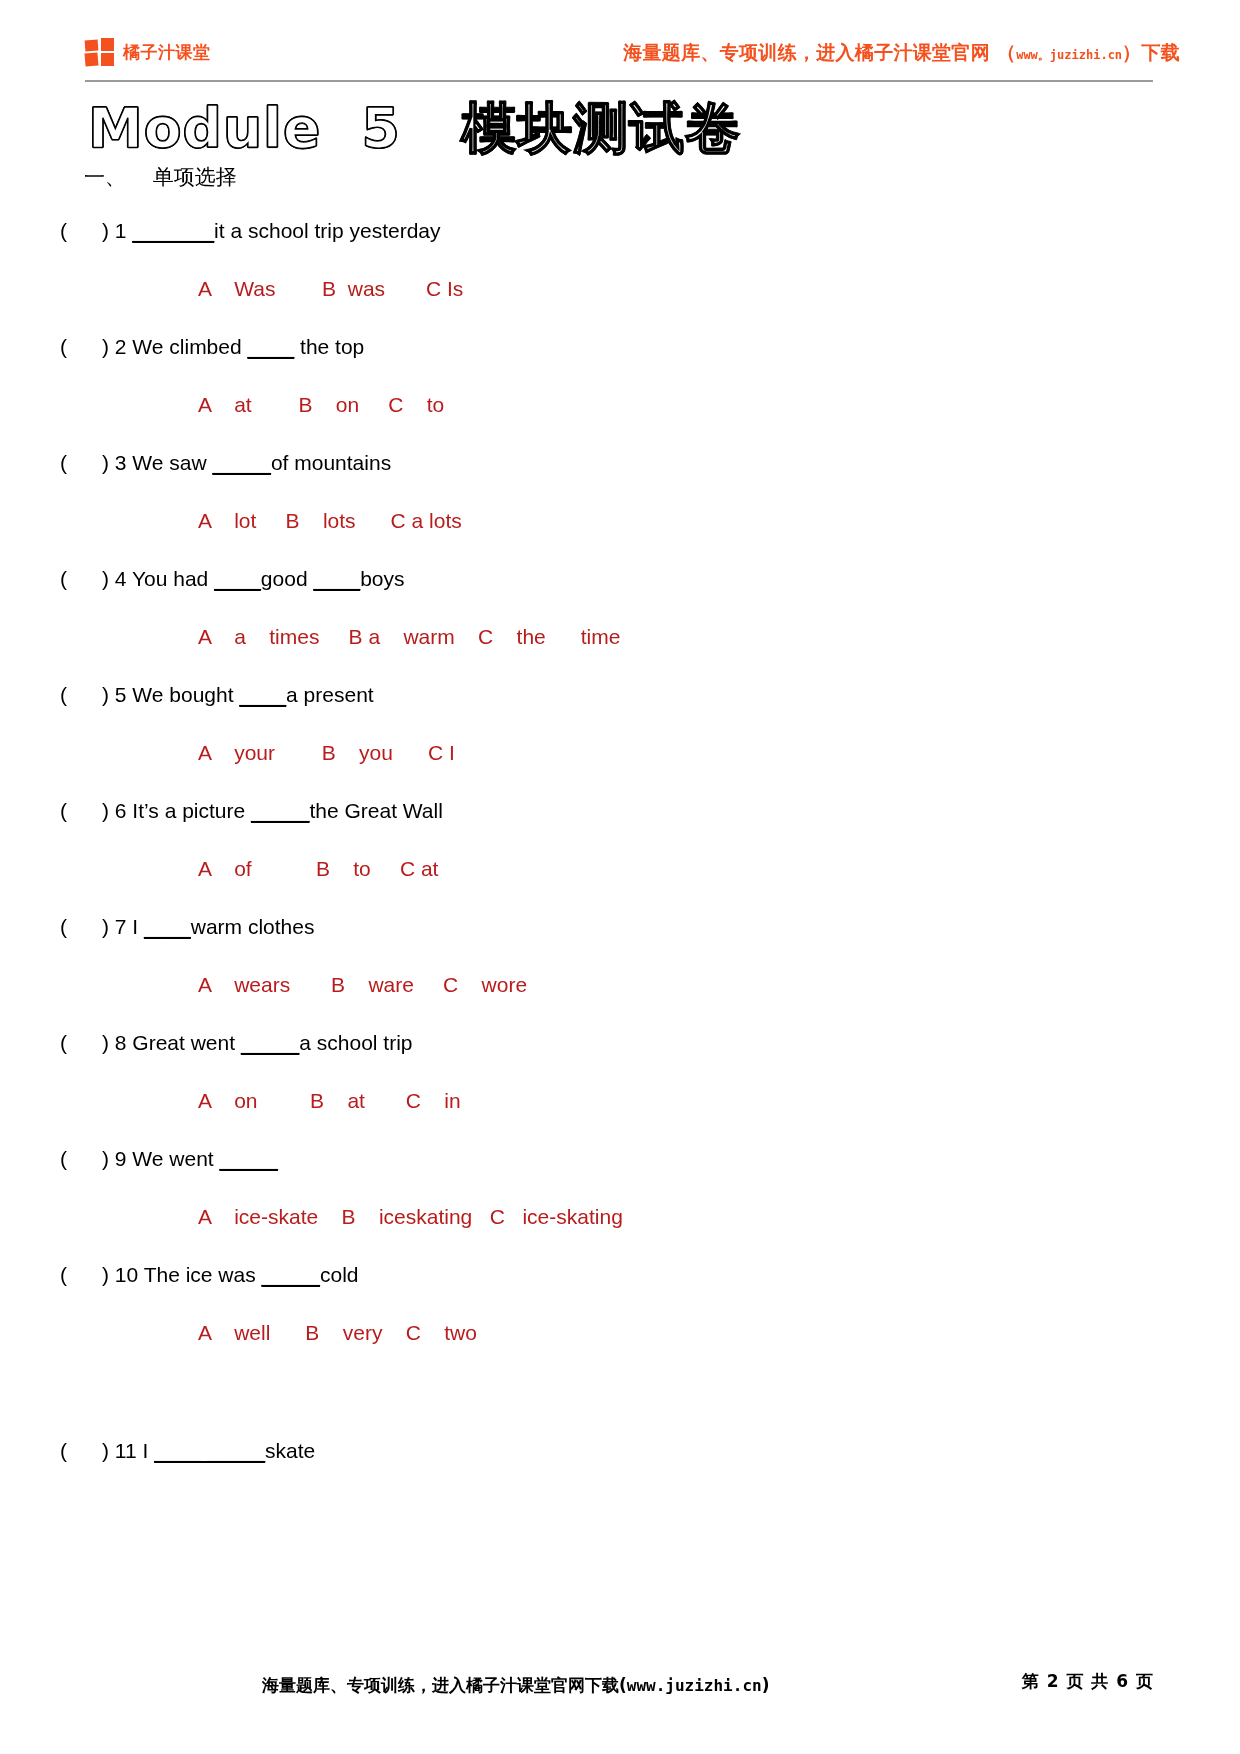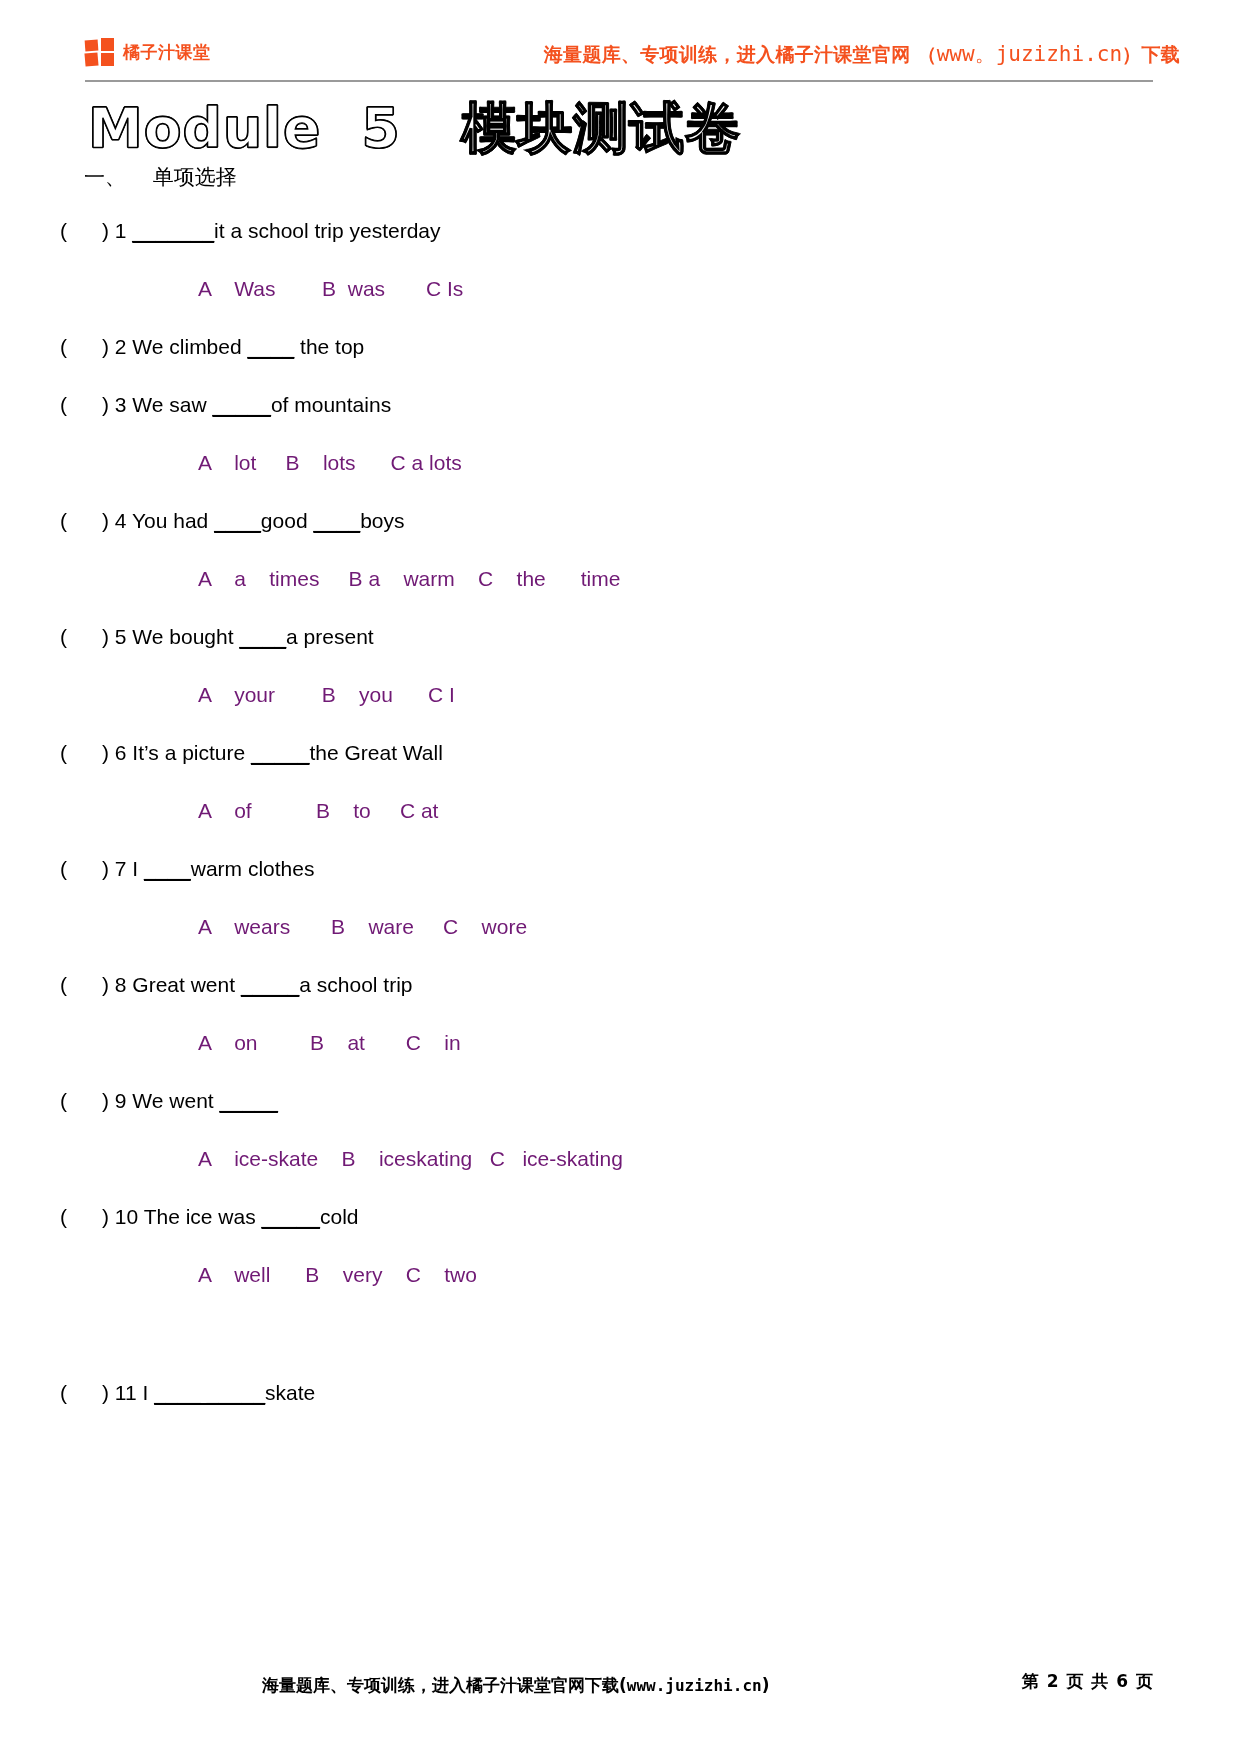--- a/index.html
+++ b/index.html
@@ -62,22 +62,22 @@
     top: 40px;
     font-family: "DejaVu Serif", serif;
     font-size: 19px;
     font-weight: bold;
     color: #F4511E;
     white-space: nowrap;
     letter-spacing: 0.3px;
   }
   .header-promo .url {
     font-family: "DejaVu Sans Mono", monospace;
-    font-size: 21px;
-    font-weight: normal;
+    font-size: 12px;
+    font-weight: bold;
     letter-spacing: 0;
   }
   .header-rule {
     position: absolute;
     left: 85px;
     top: 80px;
     width: 1068px;
     height: 2px;
     background: #9a9a9a;
   }
@@ -127,21 +127,21 @@
     height: 58px;
     white-space: pre;
     color: #000;
   }
   .q-opts {
     padding-left: 198px;
     font-size: 21px;
     line-height: 1;
     height: 58px;
     white-space: pre;
-    color: #701a75;
+    color: #b91c1c;
   }
   .q-stem .paren { letter-spacing: 0; }
   .blank {
     text-decoration: underline;
     text-decoration-thickness: 2px;
     text-underline-offset: 3px;
   }
 
   .gap-block { height: 60px; }
 
@@ -202,20 +202,21 @@
 
 <div class="questions">
 
   <div class="q-block">
     <div class="q-stem"><span class="paren">(      ) 1 </span><span class="blank">_______</span><span>it a school trip yesterday</span></div>
     <div class="q-opts">A    Was        B  was       C Is</div>
   </div>
 
   <div class="q-block">
     <div class="q-stem"><span class="paren">(      ) 2 </span><span>We climbed </span><span class="blank">____</span><span> the top</span></div>
+    <div class="q-opts">A    at        B    on     C    to</div>
   </div>
 
   <div class="q-block">
     <div class="q-stem"><span class="paren">(      ) 3 </span><span>We saw </span><span class="blank">_____</span><span>of mountains</span></div>
     <div class="q-opts">A    lot     B    lots      C a lots</div>
   </div>
 
   <div class="q-block">
     <div class="q-stem"><span class="paren">(      ) 4 </span><span>You had </span><span class="blank">____</span><span>good </span><span class="blank">____</span><span>boys</span></div>
     <div class="q-opts">A    a    times     B a    warm    C    the      time</div>

